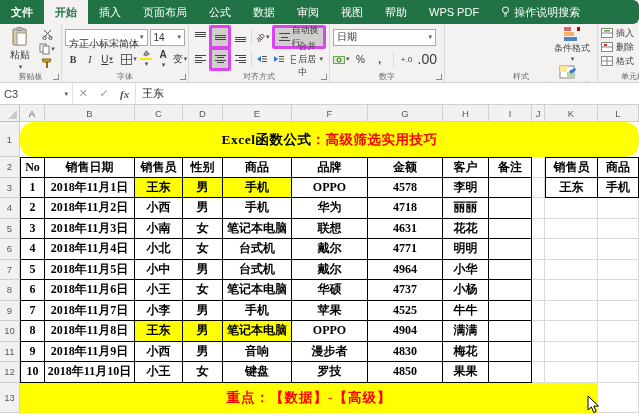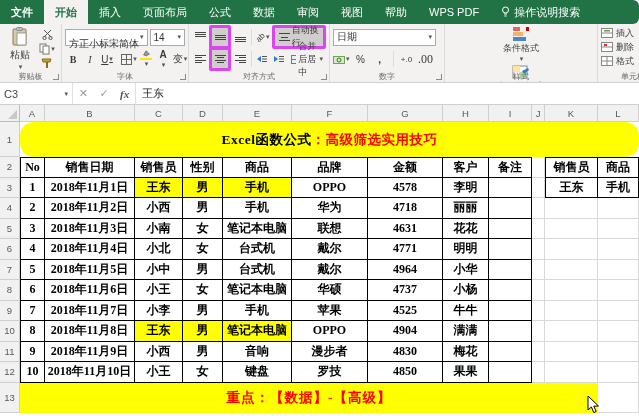--- a/index.html
+++ b/index.html
@@ -298,27 +298,27 @@
         <svg width="12" height="11">
             <rect x="0.5" y="2.5" width="11" height="7" fill="#d9ead3" stroke="#6aa84f"></rect>
             <circle cx="6" cy="6" r="2" fill="none" stroke="#38761d"></circle>
           </svg>
           <span class="dd">▾</span>
       </span>
       <span class="mini">%</span>
       <span class="mini" style="font-weight:bold;">,</span>
       <span class="sep"></span>
       <span class="mini" style="font-size:8px;">+.0</span>
-      <span class="mini" style="font-size:12px;font-family:Liberation Serif, serif;">.00</span>
+      <span class="mini" style="font-size:14px;">.00</span>
     </div>
     <span class="glabel">数字</span>
     <span class="launcher"></span>
   </div>
 
-  <div class="group" style="width:153px;align-items:center;">
+  <div class="group" style="width:153px;align-items:flex-end;">
     <div class="stylebtn">
       <svg width="18" height="16">
           <rect x="1" y="1" width="7" height="4" fill="#e06666"></rect>
           <rect x="1" y="6" width="10" height="4" fill="#f6b26b"></rect>
           <rect x="1" y="11" width="13" height="4" fill="#4a86c8"></rect>
           <rect x="14" y="1" width="3" height="4" fill="#cc0000"></rect>
         </svg>
       <span>条件格式</span>
         <span class="dd">▾</span>
     </div>

